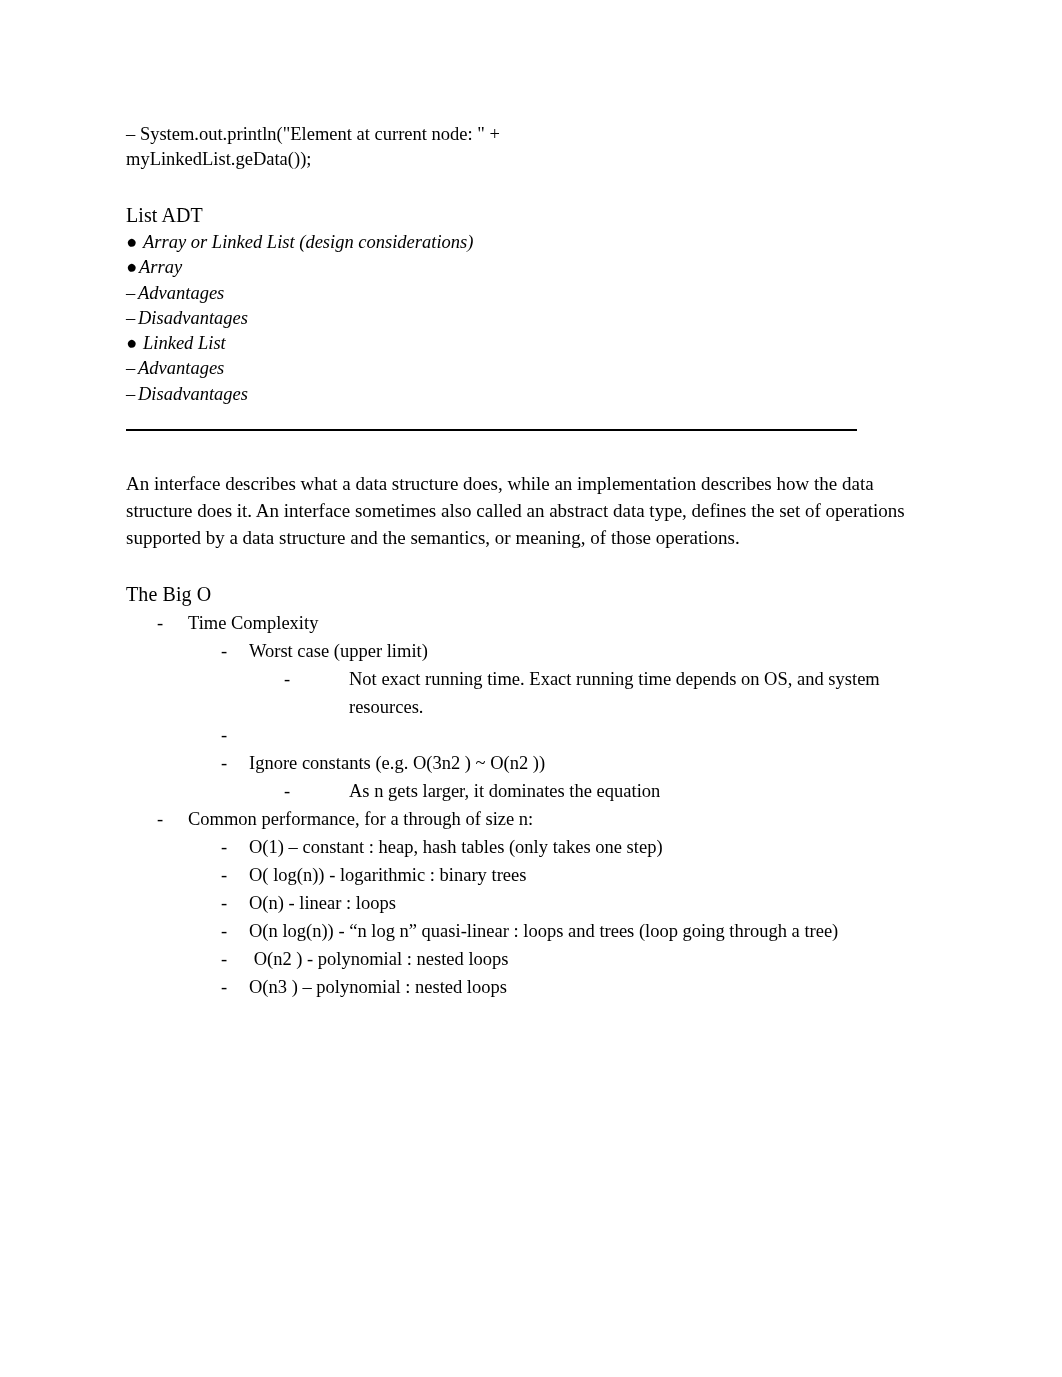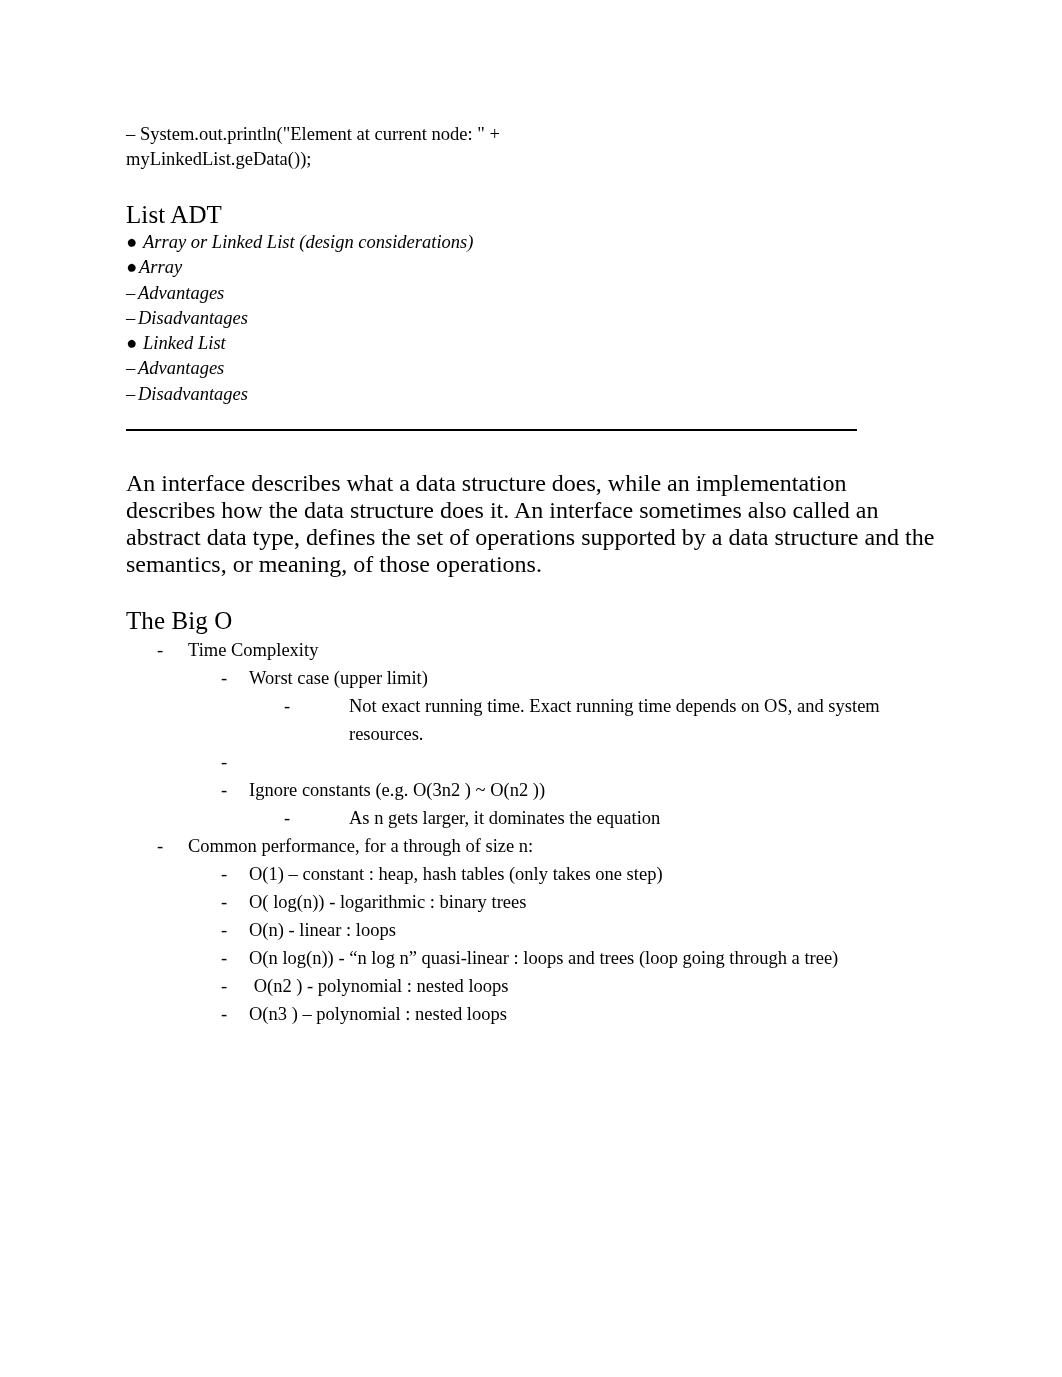--- a/index.html
+++ b/index.html
@@ -33,21 +33,21 @@
   }
 
   
   .code-line {
     font-size: 18.5px;
     line-height: 25px;
     white-space: pre-wrap;
   }
 
   h2.heading {
-    font-size: 25px;
+    font-size: 20px;
     font-weight: normal;
     line-height: 30px;
     margin: 0;
     padding: 0;
     letter-spacing: 0.1px;
   }
 
   .spacer-sm { height: 17px; }
   .spacer-md { height: 28px; }
 
@@ -79,21 +79,21 @@
     border: none;
     border-top: 2px solid #000000;
     width: 731px;
     margin: 0;
     padding: 0;
     height: 0;
   }
 
   
   p.para {
-    font-size: 24px;
+    font-size: 19px;
     line-height: 27px;
     margin: 0;
     width: 810px;
     text-align: left;
   }
 
   
   .o-row {
     font-size: 18.5px;
     line-height: 28px;

